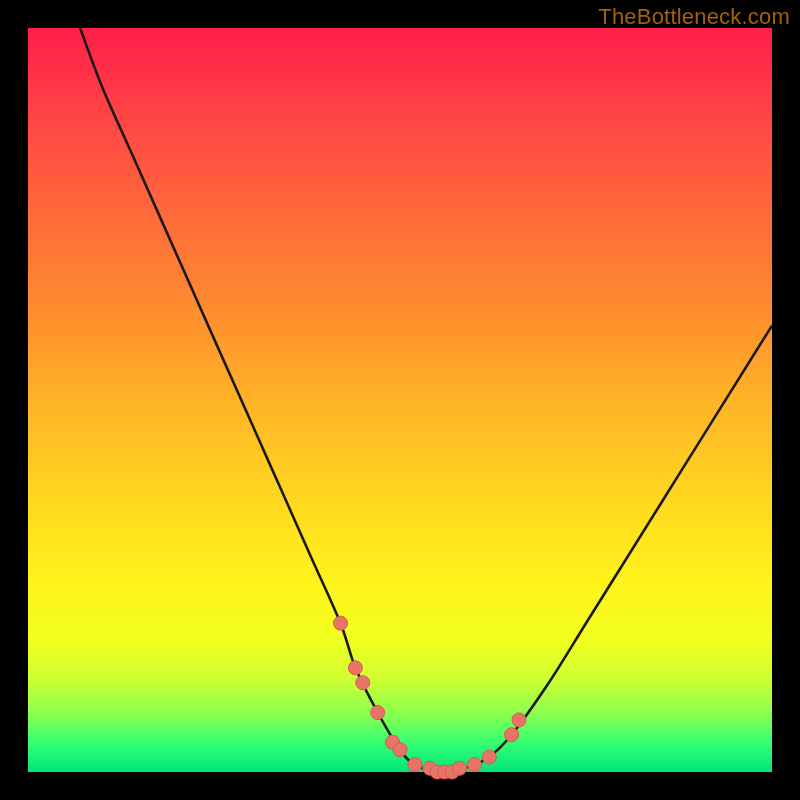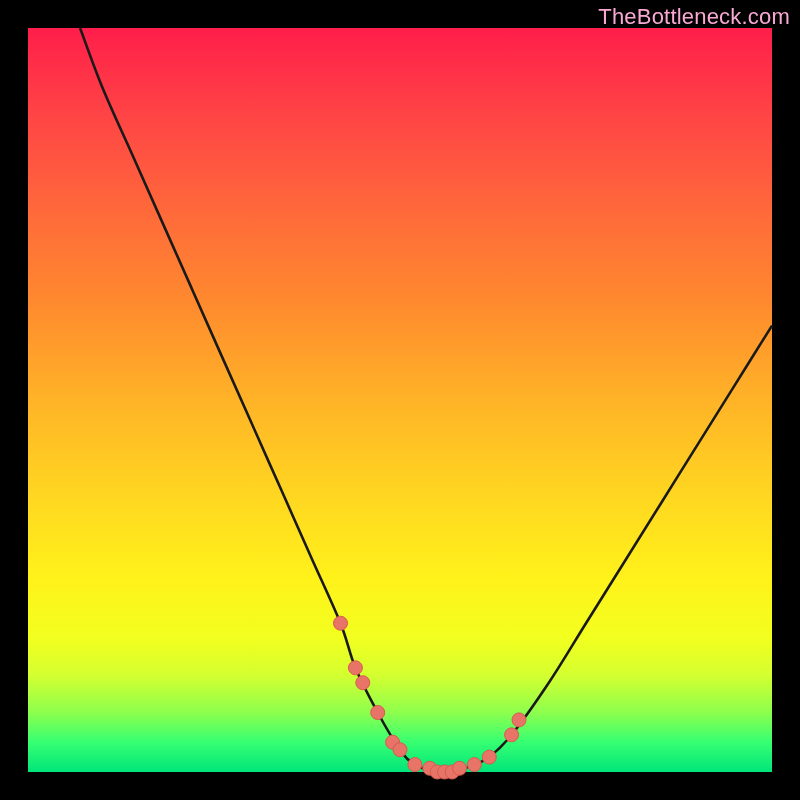--- a/index.html
+++ b/index.html
@@ -36,21 +36,21 @@
       #f2ff1f 82%,
       #d4ff30 87%,
       #8dff4d 92%,
       #36ff72 96%,
       #00e57a 100%);
   }
   .watermark {
     position: absolute;
     top: 4px;
     right: 10px;
-    color: #f9a8d4;
+    color: #a16207;
     font-size: 22px;
     font-weight: 500;
     letter-spacing: 0.2px;
     z-index: 5;
   }
   svg.curve {
     position: absolute;
     top: 0;
     left: 0;
     width: 744px;

